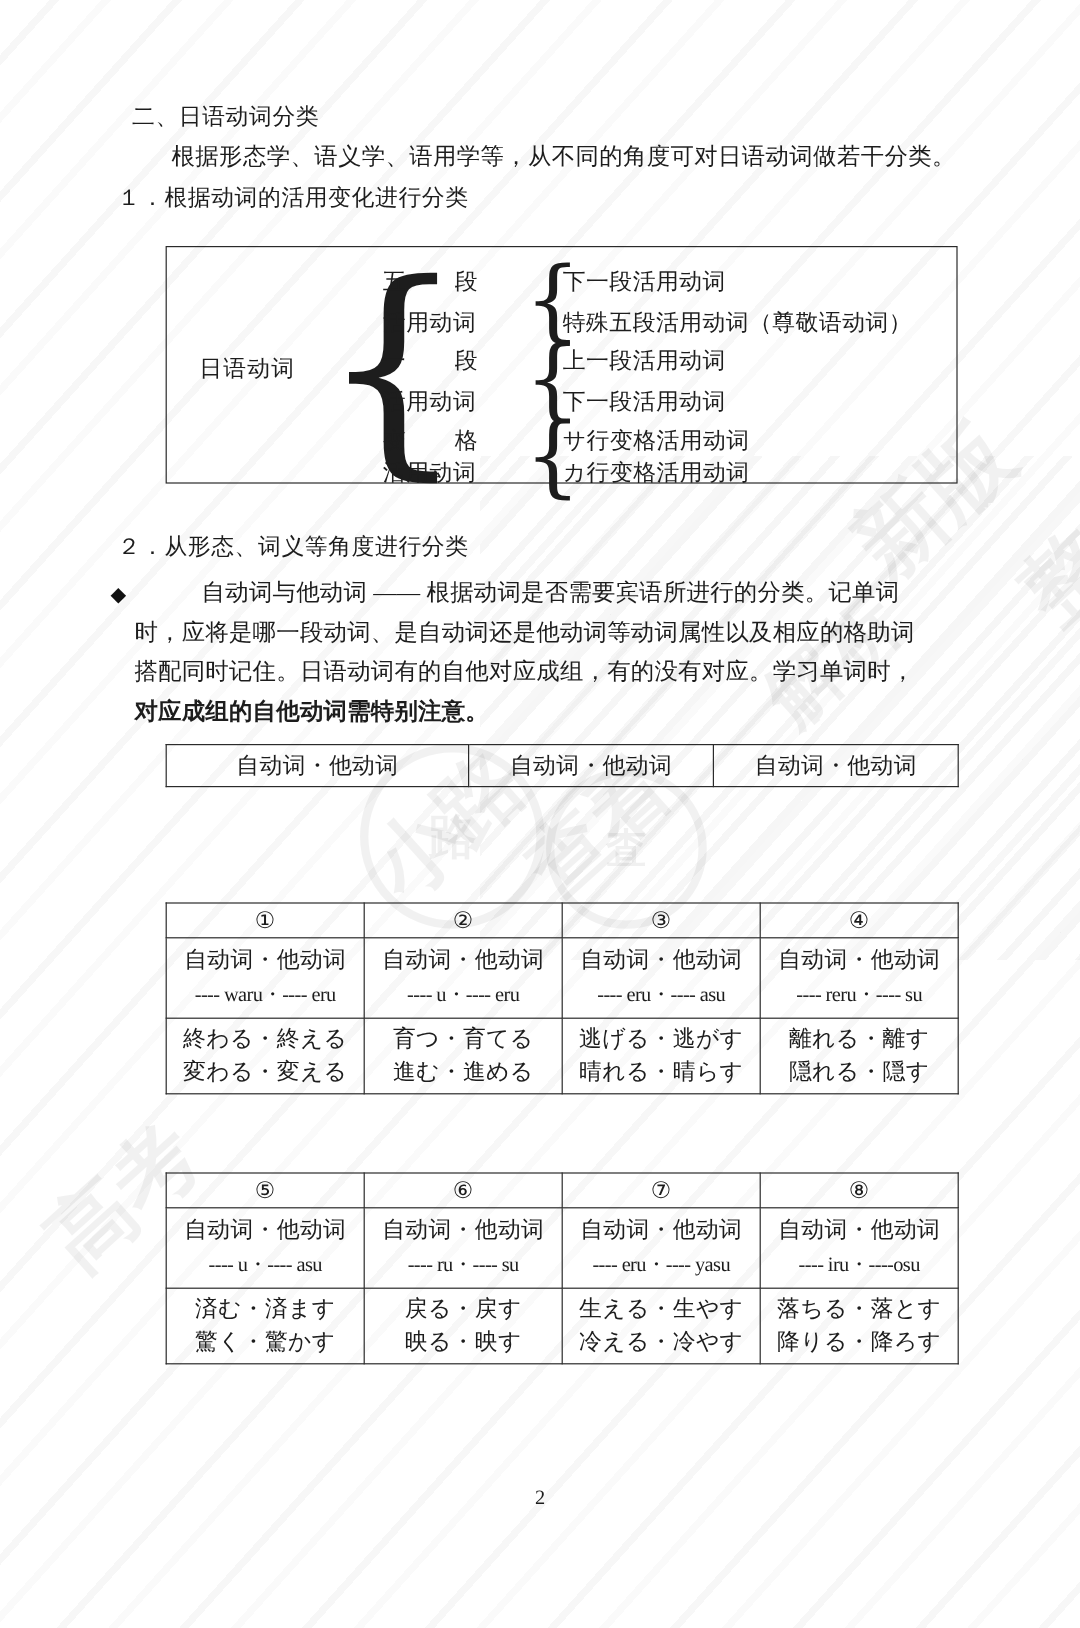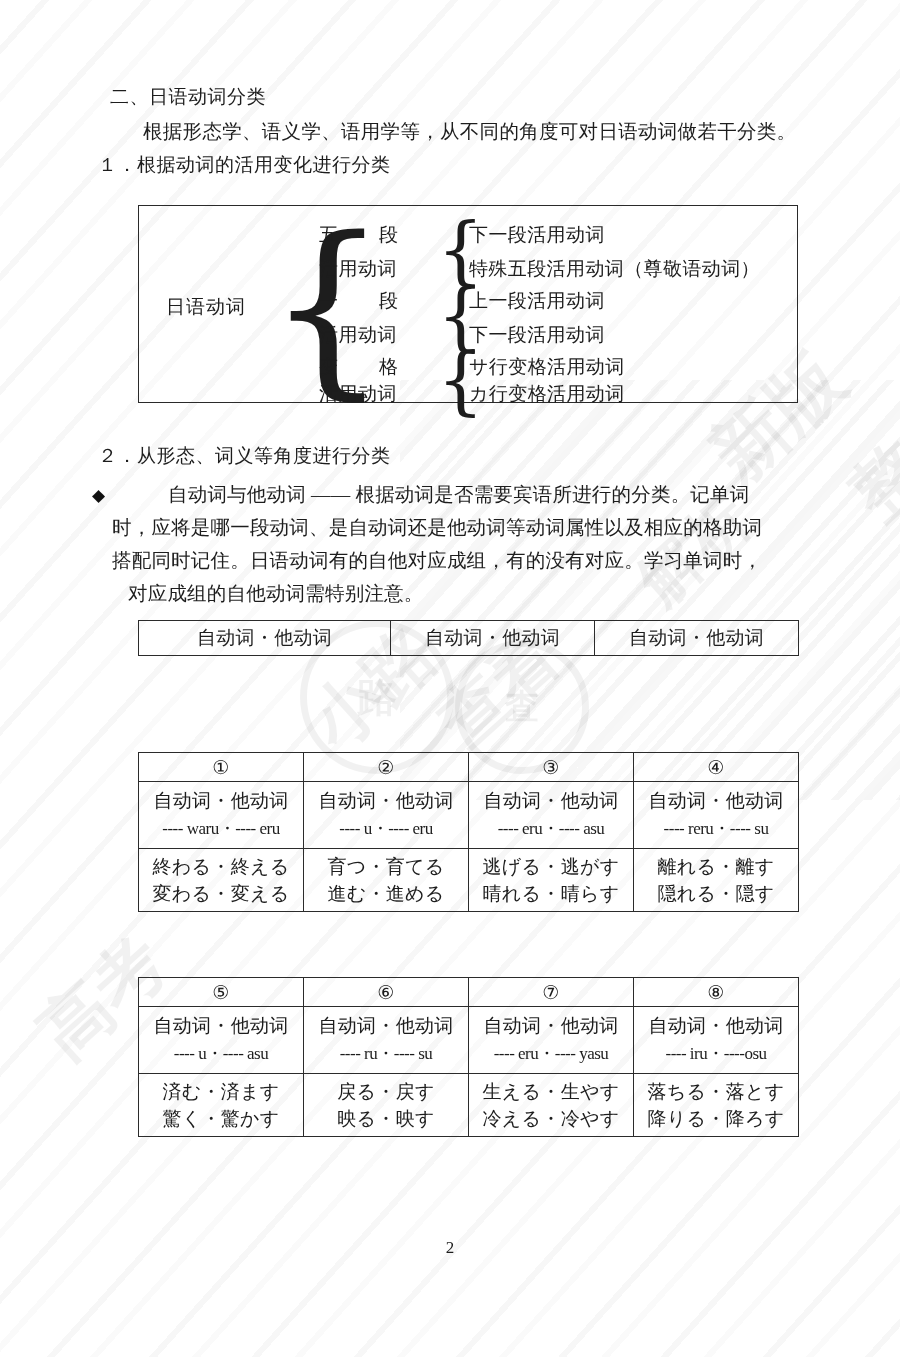--- a/index.html
+++ b/index.html
@@ -227,21 +227,21 @@
       </div>
     </div>
 
     <div class="h-section" style="left:98px; top:443px;">２．从形态、词义等角度进行分类</div>
 
     <div class="bullet-diamond" style="left:92px; top:487px;">◆</div>
 
     <div class="para-block" style="left:168px; top:478px;">自动词与他动词 —— 根据动词是否需要宾语所进行的分类。记单词</div>
     <div class="para-block" style="left:112px; top:511px;">时，应将是哪一段动词、是自动词还是他动词等动词属性以及相应的格助词</div>
     <div class="para-block" style="left:112px; top:544px;">搭配同时记住。日语动词有的自他对应成组，有的没有对应。学习单词时，</div>
-    <div class="para-block" style="left:128px; top:577px;">对应成组的自他动词需特别注意。</div>
+    <div class="para-block" style="left:112px; top:577px;font-weight:bold;">对应成组的自他动词需特别注意。</div>
 
     <table class="doc-tbl" style="left:138px; top:620px; width:660px;">
       <colgroup>
         <col style="width:252px">
           <col style="width:204px">
           <col style="width:204px">
       </colgroup>
       <tbody>
         <tr>
           <td style="height:34px;">自动词・他动词</td>

